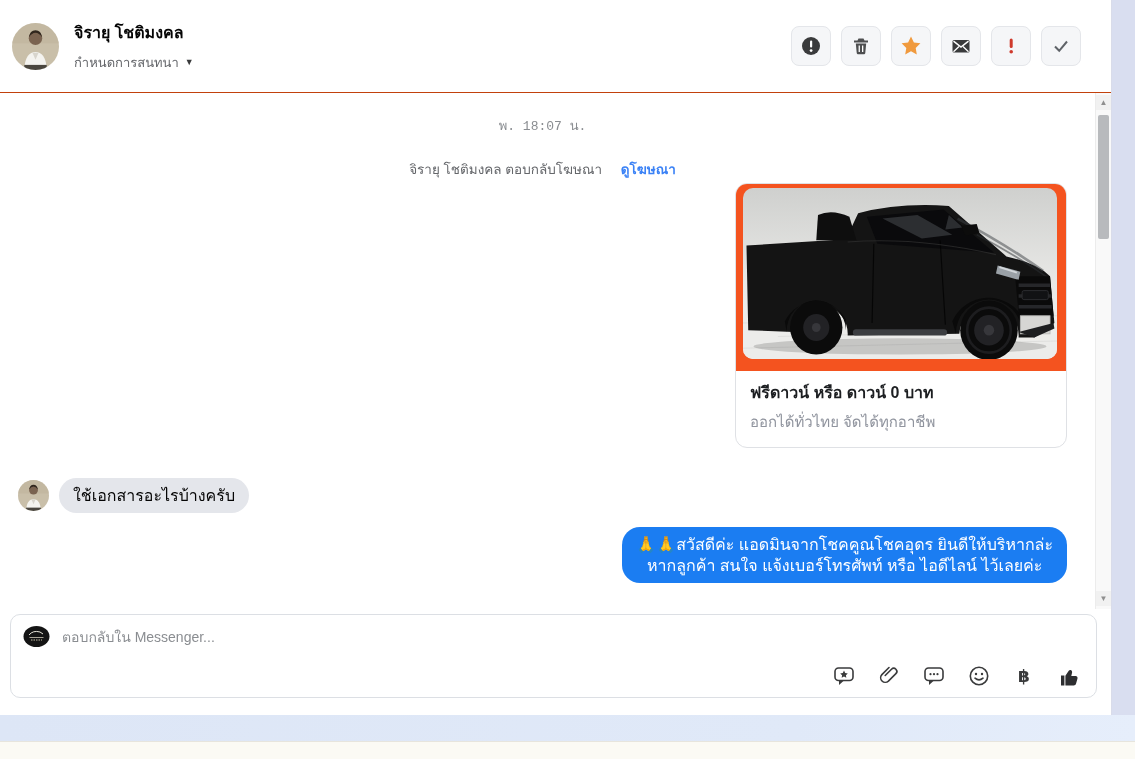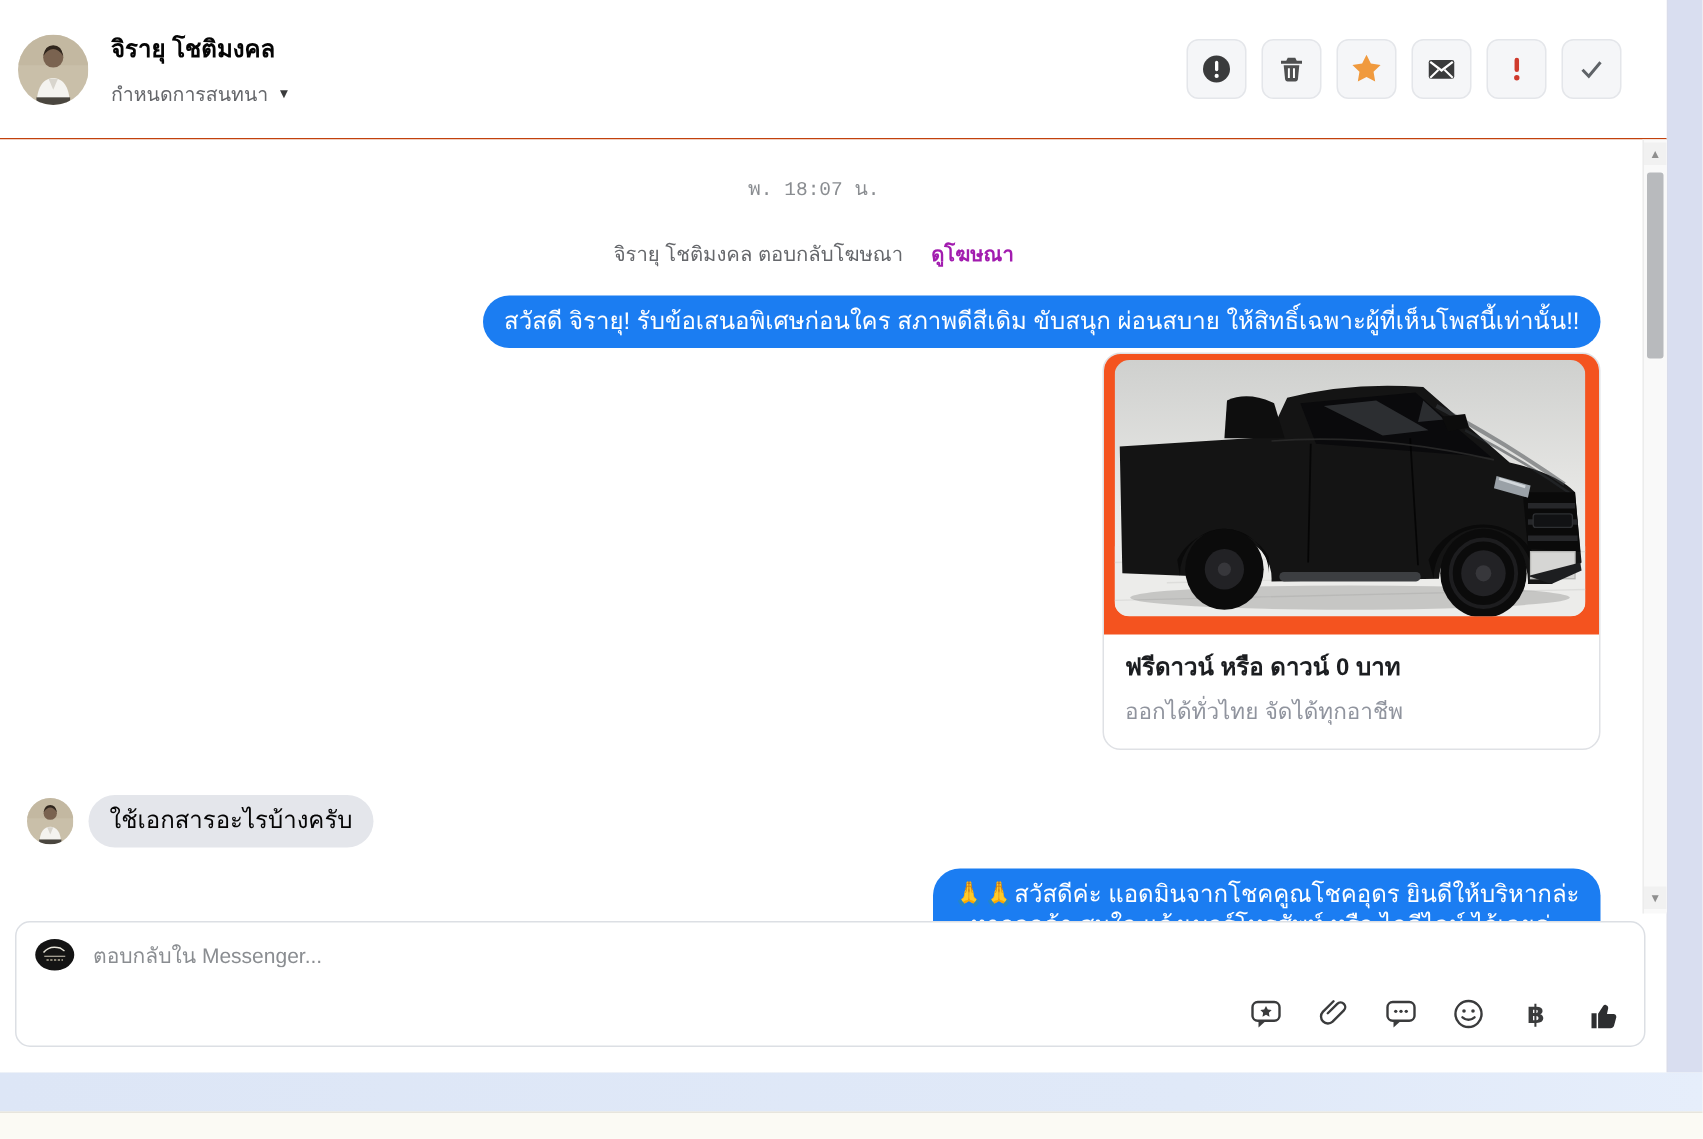--- a/index.html
+++ b/index.html
@@ -27,21 +27,21 @@
   .caret-down { font-size:9px; color:#3a3b3c; }
   .header-actions { margin-left:auto; display:flex; gap:10px; }
   .hbtn { width:40px; height:40px; border-radius:8px; background:#f5f6f8; border:1px solid #e4e6ea;
     display:grid; place-items:center; cursor:pointer; }
 
   
   .chat-body { flex:1 1 auto; position:relative; background:#fff; }
   .msgs { position:absolute; left:0; top:0; right:44px; bottom:0; padding:14px 0 0 18px; }
   .timestamp { text-align:center; color:#8a8d91; font-size:13px; margin-top:8px;font-family:Liberation Mono, monospace; }
   .ad-context { text-align:center; color:#65676b; font-size:13.5px; margin-top:22px; }
-  .ad-context .ad-link { color:#a21caf; font-weight:bold; margin-left:15px; cursor:pointer; }
+  .ad-context .ad-link { color:#3b82f6; font-weight:bold; margin-left:15px; cursor:pointer; }
 
   .row { display:flex; }
   .row.out { justify-content:flex-end; }
   .row.in  { justify-content:flex-start; align-items:flex-end; gap:10px; }
 
   .bubble { border-radius:18px; padding:7px 14px; font-size:16px; line-height:1.32; }
   .bubble.blue { background:#1b7df2; color:#fff; }
   .bubble.gray { background:#e4e6eb; color:#050505; }
   .one-line { white-space:nowrap; }
   .centered-lines { text-align:center; }
@@ -163,23 +163,20 @@
 
   <div class="chat-body">
     <div class="msgs">
       <div class="timestamp">พ. 18:07 น.</div>
 
       <div class="ad-context">
         <span>จิรายุ โชติมงคล ตอบกลับโฆษณา</span>
         <span class="ad-link">ดูโฆษณา</span>
       </div>
 
-      <div class="row out row-msg1">
-        <div class="bubble blue one-line">สวัสดี จิรายุ! รับข้อเสนอพิเศษก่อนใคร สภาพดีสีเดิม ขับสนุก ผ่อนสบาย ให้สิทธิ์เฉพาะผู้ที่เห็นโพสนี้เท่านั้น!!</div>
-      </div>
 
       <div class="row out row-card">
         <div class="ad-card">
           <div class="ad-img-wrap">
             <div class="ad-photo">
               <svg viewBox="0 0 360 190" preserveAspectRatio="none">
                 <defs>
                   <linearGradient id="showroom" x1="0" y1="0" x2="0" y2="1">
                     <stop offset="0" stop-color="#cfd0ce"></stop>
                     <stop offset="0.55" stop-color="#e8e8e6"></stop>

